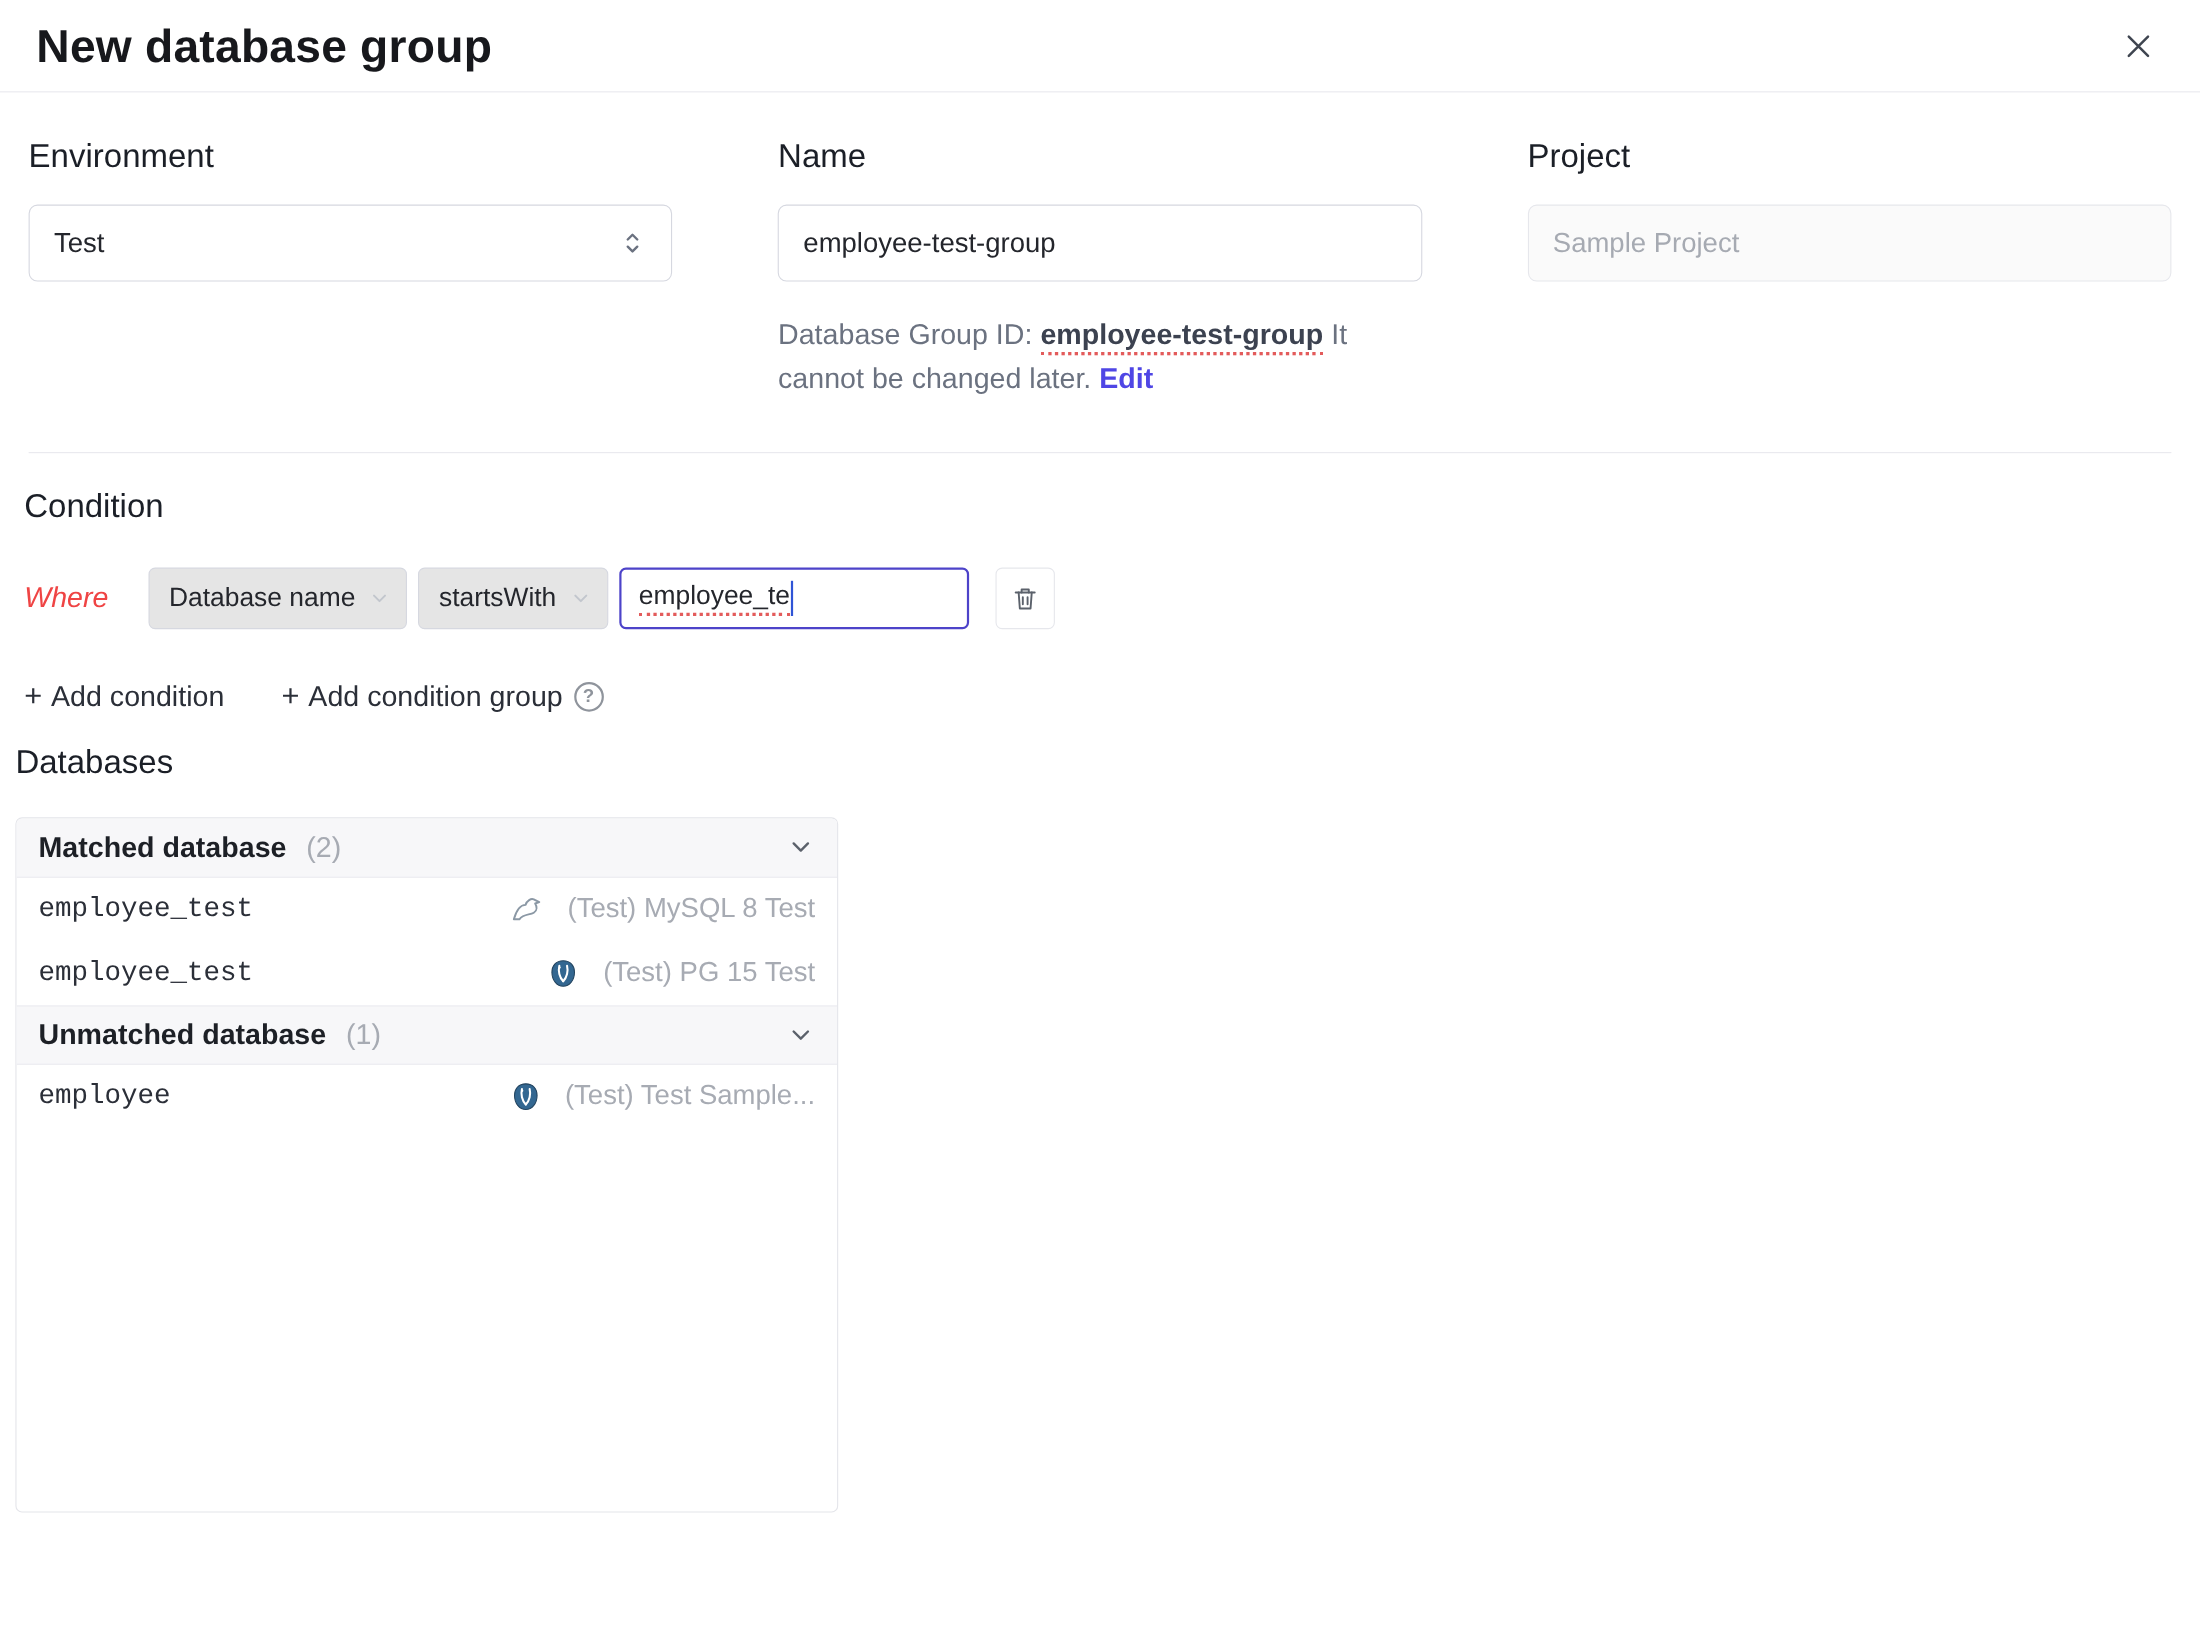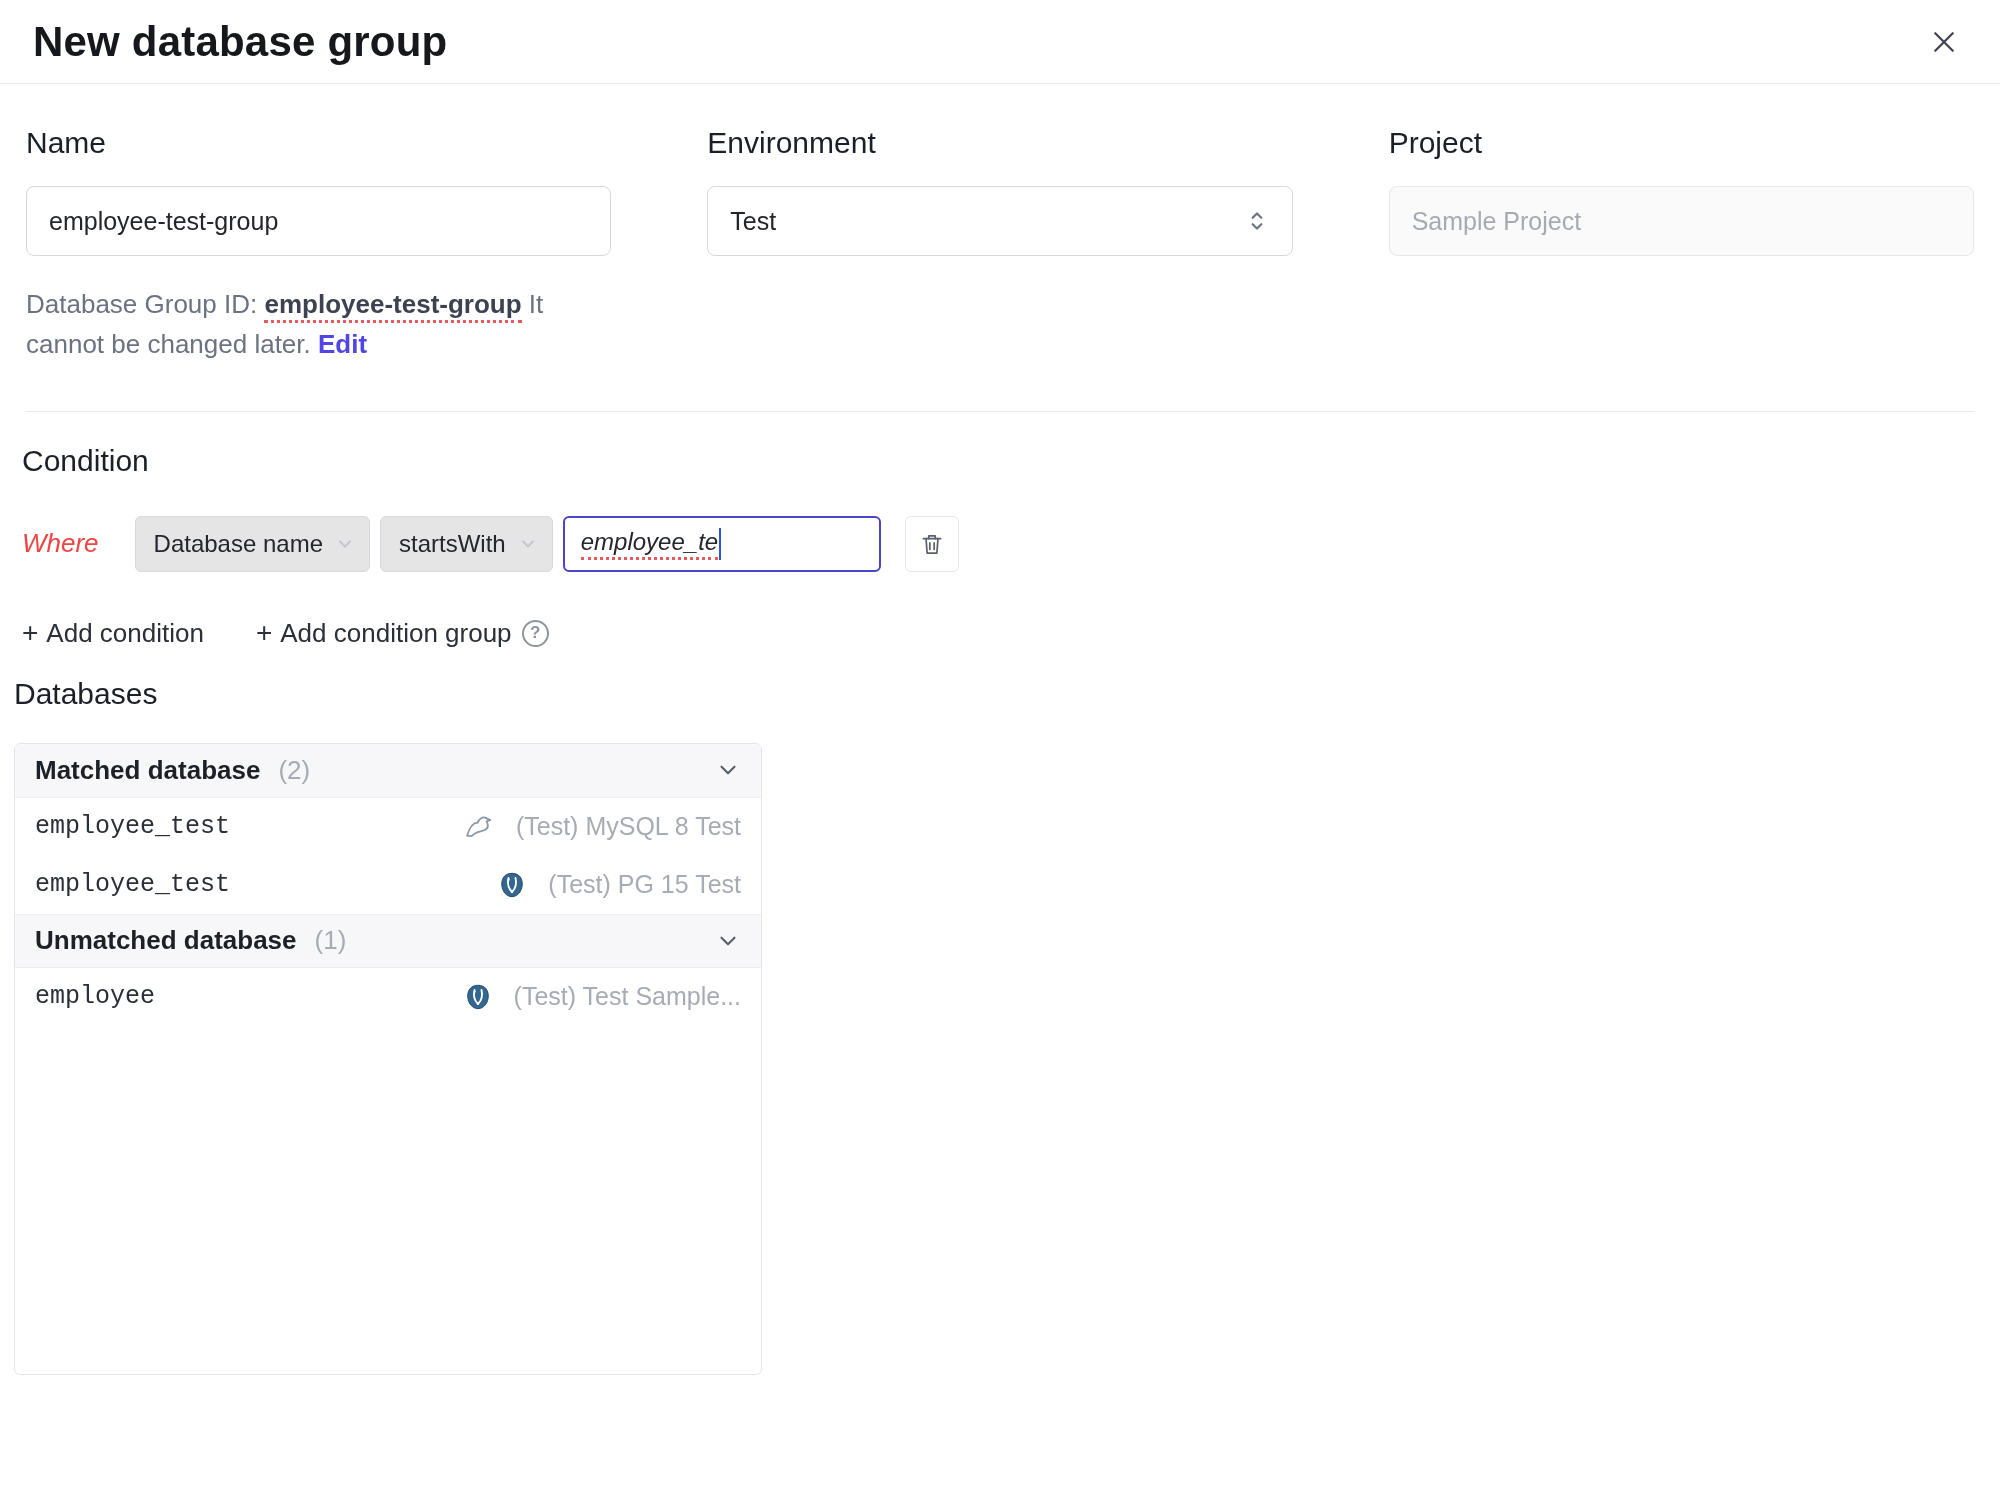--- a/index.html
+++ b/index.html
@@ -39,21 +39,21 @@
   .section-heading { font-size: 30px; color: #1b1f27; margin-top: 32px; }
 
   .where-row { display: flex; align-items: center; margin-top: 38px; gap: 10px; }
   .where-label { font-size: 26px; color: #ef4444; margin-right: 26px; font-style: italic; }
   .ctrl-select { height: 56px; border: 1px solid #d6d8e0; border-radius: 6px; background: #e5e5e5;
     display: inline-flex; align-items: center; gap: 12px; padding: 0 14px 0 18px;
     font-size: 24px; color: #24262c; cursor: pointer; }
   .value-input { height: 56px; width: 318px; border: 2px solid #4d43c9; border-radius: 6px;
     display: inline-flex; align-items: center; padding: 0 16px; font-size: 24px; color: #24262c;
     cursor: text; background: #fff; }
-  .value-text { border-bottom: 3px dotted #e35b5b; padding-bottom: 1px; font-style: italic; }
+  .value-text { border-bottom: 3px dotted #e35b5b; padding-bottom: 1px; }
   .caret { display: inline-block; width: 2px; height: 32px; background: #2f54d6; margin-left: 1px; }
   .trash-btn { width: 54px; height: 56px; margin-left: 14px; border: 1px solid #e6e7ec; border-radius: 6px;
     background: #fff; display: inline-flex; align-items: center; justify-content: center; cursor: pointer; }
 
   .add-row { display: flex; align-items: center; gap: 52px; margin-top: 46px; }
   .add-btn { display: inline-flex; align-items: center; gap: 8px; font-size: 26px; color: #2b2f38;
     background: none; border: none; cursor: pointer; font-family: "Liberation Sans", sans-serif; }
   .plus-glyph { font-size: 28px; color: #2b2f38; line-height: 1; }
   .help-circle { width: 27px; height: 27px; border: 2px solid #8f949c; border-radius: 50%;
     display: inline-flex; align-items: center; justify-content: center; font-size: 17px;
@@ -89,40 +89,40 @@
       </svg>
     </span>
   </button>
 </div>
 
 <div class="content">
 
   <div class="form-row">
 
     <div>
+      <div class="field-label">Environment</div>
+      <div class="select-box">
+        <span>Test</span>
+        <span>
+          <svg width="26" height="26" viewBox="0 0 24 24" fill="none" stroke="#6b7280" stroke-width="2" stroke-linecap="round" stroke-linejoin="round">
+            <path d="M8 9l4-4 4 4"></path>
+              <path d="M8 15l4 4 4-4"></path>
+          </svg>
+        </span>
+      </div>
+    </div>
+
+    <div>
       <div class="field-label">Name</div>
       <input class="text-input" type="text" value="employee-test-group" style="">
       <div class="group-id-help">
         <span>Database Group ID:</span>
         <span class="group-id-strong">employee-test-group</span>
         <span>It cannot be changed later.</span>
         <a class="edit-link">Edit</a>
-      </div>
-    </div>
-
-    <div>
-      <div class="field-label">Environment</div>
-      <div class="select-box">
-        <span>Test</span>
-        <span>
-          <svg width="26" height="26" viewBox="0 0 24 24" fill="none" stroke="#6b7280" stroke-width="2" stroke-linecap="round" stroke-linejoin="round">
-            <path d="M8 9l4-4 4 4"></path>
-              <path d="M8 15l4 4 4-4"></path>
-          </svg>
-        </span>
       </div>
     </div>
 
     <div>
       <div class="field-label">Project</div>
       <input class="text-input project-input" type="text" placeholder="Sample Project" style="">
     </div>
 
   </div>
 

